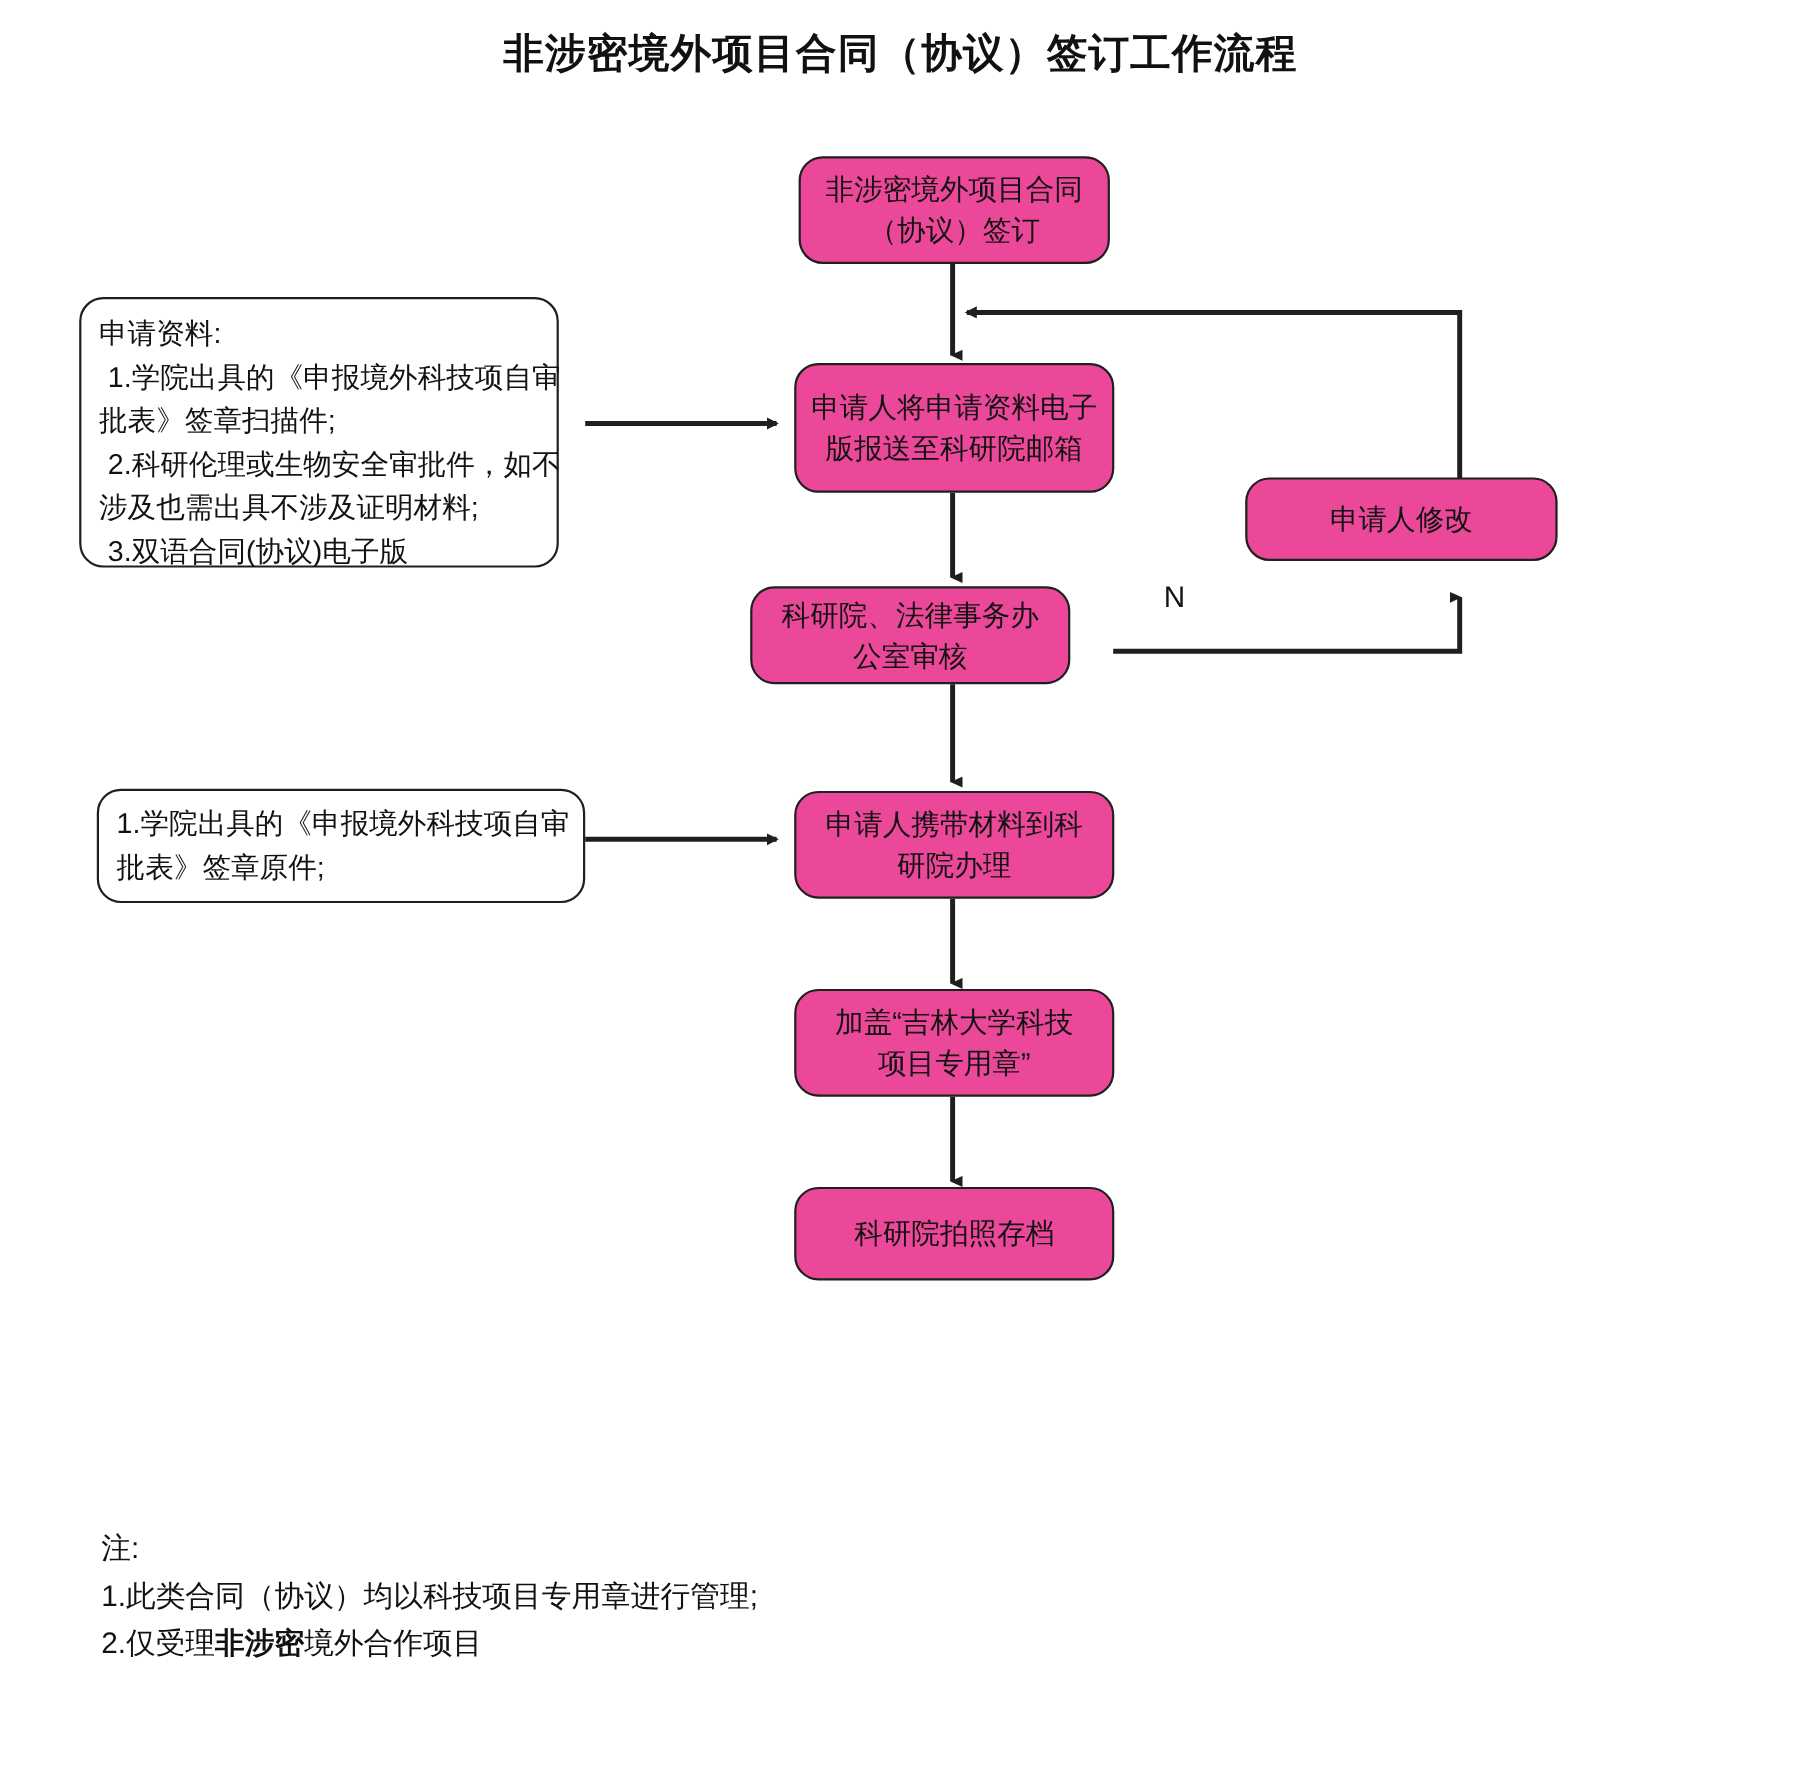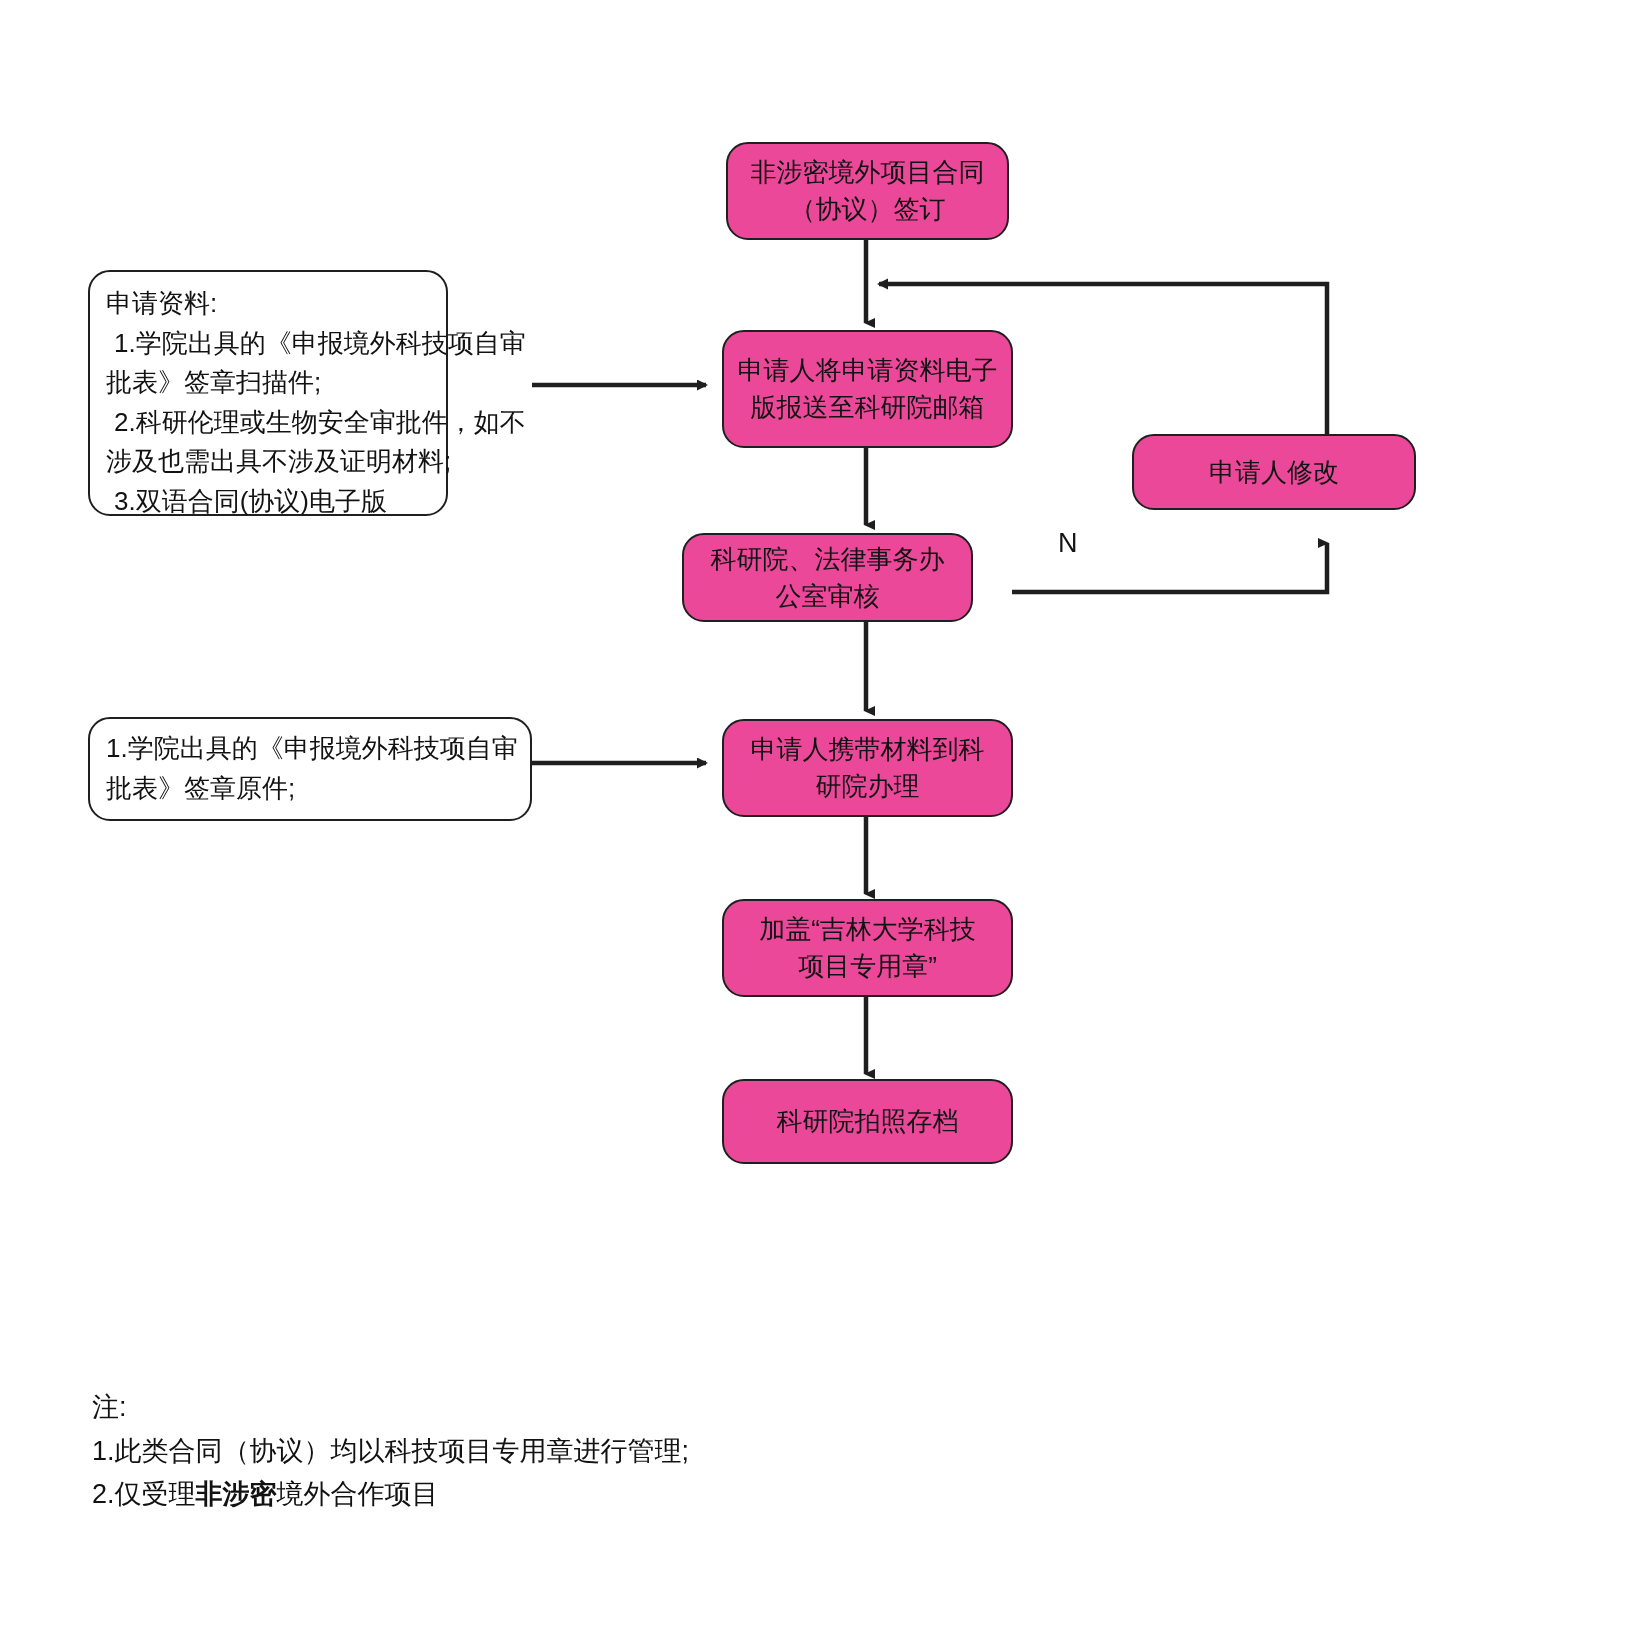--- a/index.html
+++ b/index.html
@@ -84,20 +84,21 @@
     z-index: 2;
   }
   #notes .nline { white-space: nowrap; }
   #notes b { font-weight: bold; }
 </style>
 </head>
 <body>
 
 <div id="page">
 
+  <div id="title">非涉密境外项目合同（协议）签订工作流程</div>
 
   <svg id="wires" viewBox="0 0 1637 1629">
     <defs>
       <marker id="arrowDown" markerWidth="12" markerHeight="12" refX="5" refY="9" orient="auto" markerUnits="userSpaceOnUse">
         <path d="M0,0 L10,0 L5,11 Z" fill="#1f1f1f"></path>
       </marker>
       <marker id="arrowRight" markerWidth="12" markerHeight="12" refX="9" refY="5.5" orient="auto" markerUnits="userSpaceOnUse">
         <path d="M0,0 L11,5.5 L0,11 Z" fill="#1f1f1f"></path>
       </marker>
       <marker id="arrowLeft" markerWidth="12" markerHeight="12" refX="9" refY="5.5" orient="auto" markerUnits="userSpaceOnUse">
@@ -155,21 +156,21 @@
     <span class="inner" style="white-space:pre-line;">加盖“吉林大学科技
 项目专用章”</span>
   </div>
 
   <div class="node" style="left:722px; top:1079px; width:291px; height:85px;">
     <span class="inner" style="white-space:pre-line;">科研院拍照存档</span>
   </div>
 
   <div class="branch-label" style="left:1058px; top:528px;">N</div>
 
-  <div class="infobox" style="left:88px; top:270px; width:360px; height:246px;">
+  <div class="infobox" style="left:72px; top:270px; width:436px; height:246px;">
     <div class="ln">申请资料:</div>
     <div class="ln indent">1.学院出具的《申报境外科技项自审</div>
     <div class="ln">批表》签章扫描件;</div>
     <div class="ln indent">2.科研伦理或生物安全审批件，如不</div>
     <div class="ln">涉及也需出具不涉及证明材料;</div>
     <div class="ln indent">3.双语合同(协议)电子版</div>
   </div>
 
   <div class="infobox" style="left:88px; top:717px; width:444px; height:104px; padding-top:10px;">
     <div class="ln">1.学院出具的《申报境外科技项自审</div>

